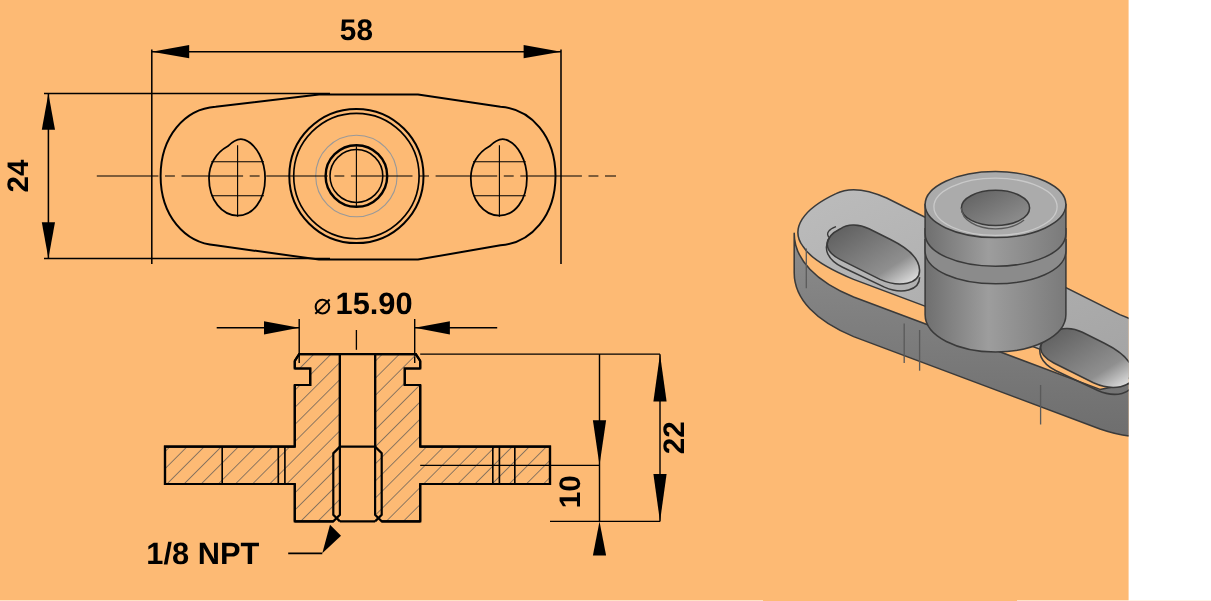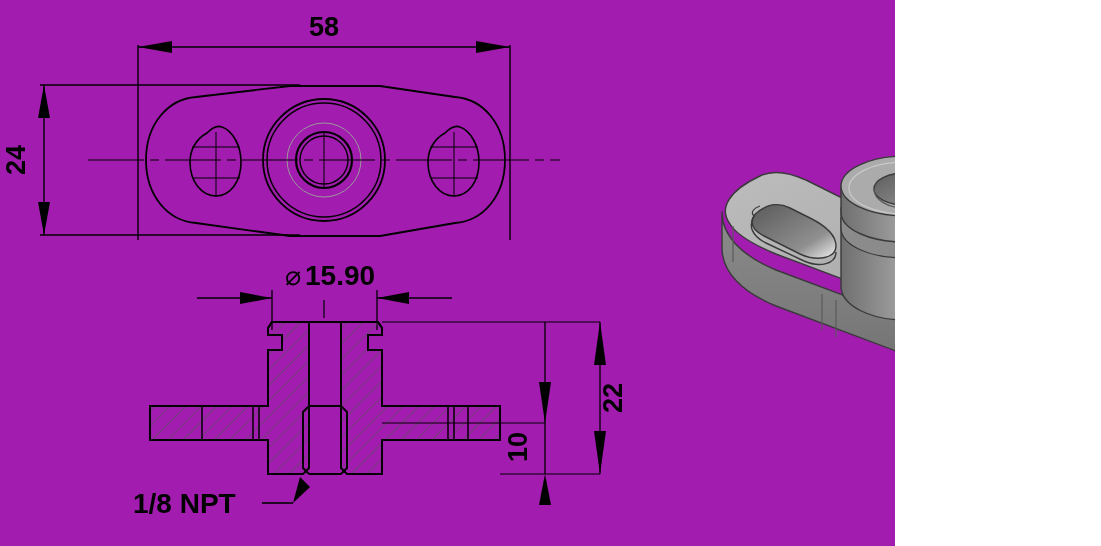--- a/index.html
+++ b/index.html
@@ -5,23 +5,23 @@
   html, body {
     margin: 0;
     padding: 0;
     background: #ffffff;
   }
   body {
     font-family: "Liberation Sans", sans-serif;
   }
   #sheet {
     position: relative;
-    width: 895px;
+    width: 1026px;
     height: 546px;
-    background: #a21caf;
+    background: #fdba74;
     overflow: hidden;
   }
   #sheet svg {
     position: absolute;
     left: 0;
     top: 0;
   }
   .dim-text {
     font-family: "Liberation Sans", sans-serif;
     font-weight: bold;

